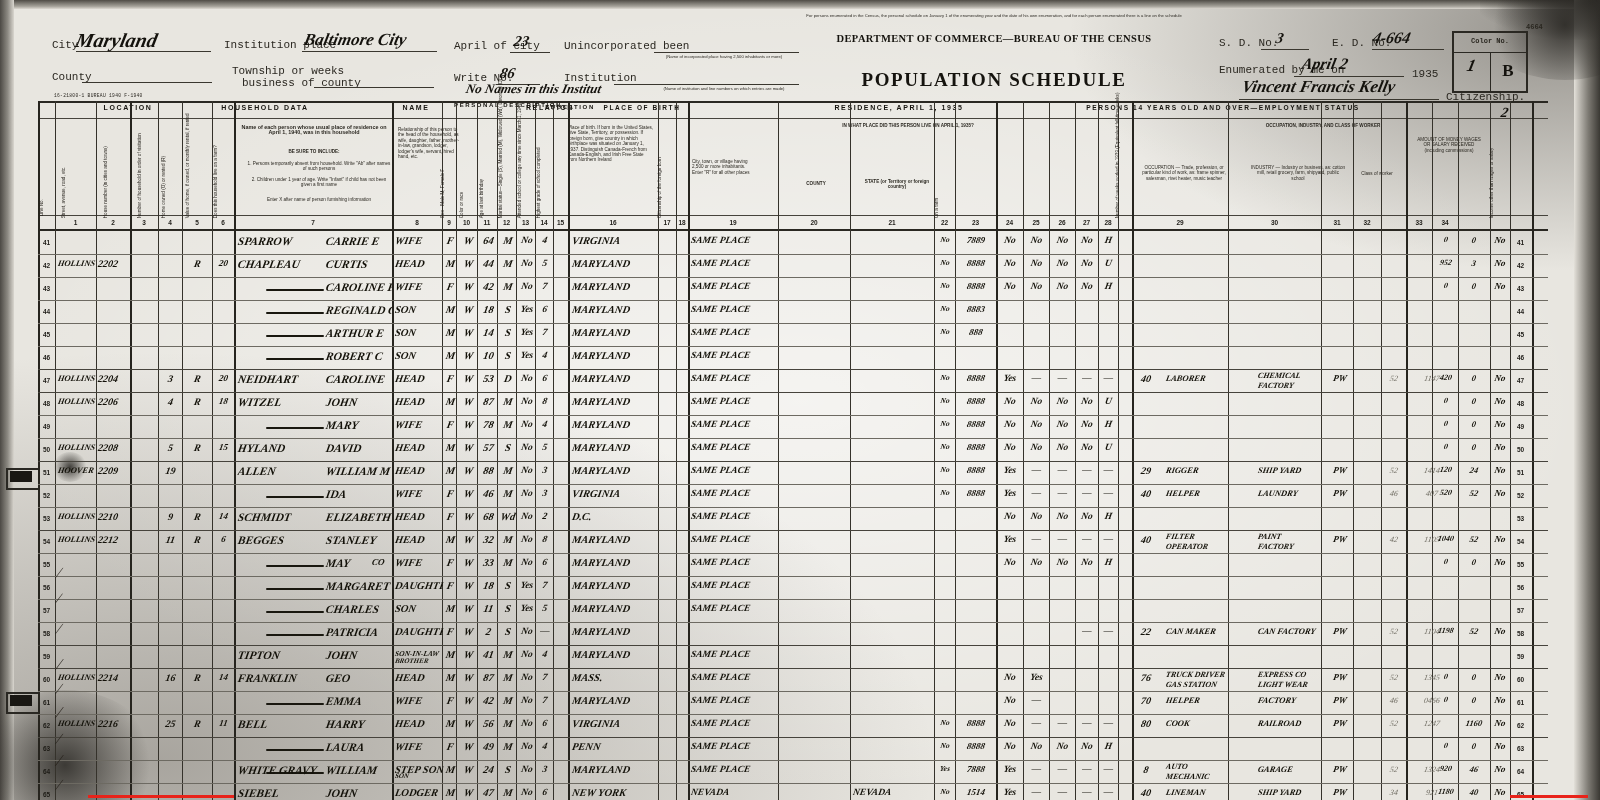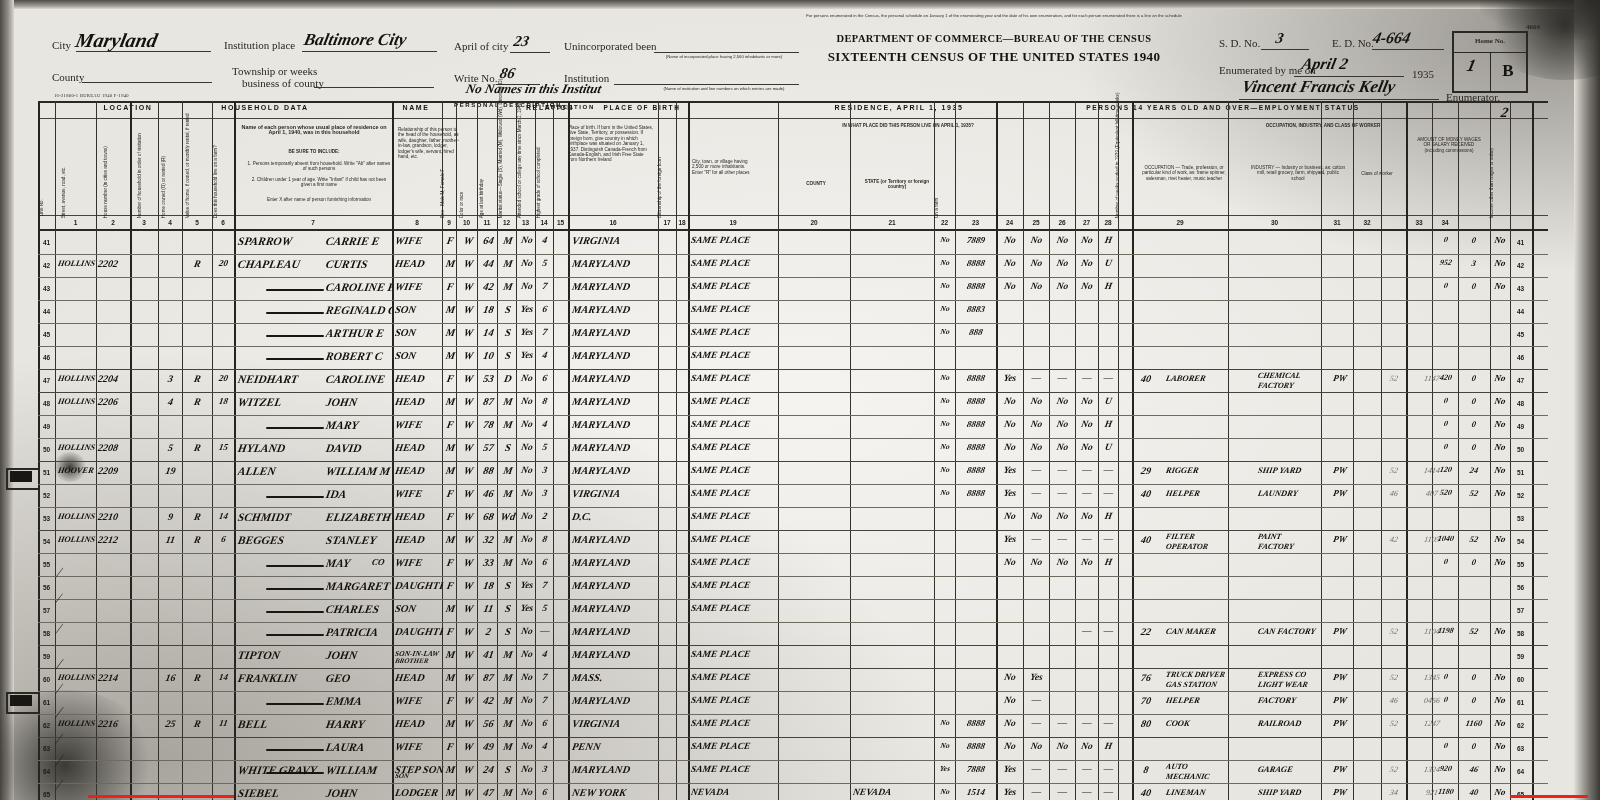--- a/index.html
+++ b/index.html
@@ -22,21 +22,21 @@
   .edge-t{position:absolute;left:0;top:0;width:1600px;height:9px;background:linear-gradient(180deg,#4f4c46 0%,#a5a29a 70%,#ddd9d2 100%);}
   .edge-r{position:absolute;right:0;top:0;width:26px;height:800px;background:linear-gradient(270deg,#3a3833 0%,#7d7a73 45%,#e3e0d9 100%);}
   .corner-dark{position:absolute;right:0;top:0;width:120px;height:40px;background:radial-gradient(ellipse at 100% 0,#2e2c28 0%,rgba(46,44,40,0) 75%);}
   .smudge{position:absolute;border-radius:50%;background:radial-gradient(circle,rgba(40,38,34,.85) 0%,rgba(40,38,34,0) 70%);}
   
   .sprocket{position:absolute;left:10px;width:22px;height:11px;background:#191713;}
   .sprocket-box{position:absolute;left:6px;width:30px;border:2px solid #2a2823;}
 
   
   #hdr{position:absolute;left:14px;top:9px;width:1560px;height:92px;}
-  .fld{position:absolute;font-size:11px;color:#2a2720;font-family:Liberation Serif, serif;}
+  .fld{position:absolute;font-size:11px;color:#2a2720;font-family:Liberation Mono, monospace;}
   .rule{position:absolute;border-bottom:1px solid #3a372f;height:0;}
   .hval{position:absolute;font-family:"Liberation Serif",serif;font-style:italic;font-weight:bold;
         color:#14120d;transform:skewX(-12deg);white-space:nowrap;}
   .tinyprint{position:absolute;font-size:4.2px;line-height:4.6px;color:#2d2a24;text-align:center;
              font-family:"Liberation Sans",sans-serif;}
   .ctr-title{position:absolute;text-align:center;color:#15130e;font-family:"Liberation Serif",serif;}
 
   
   #grid{position:absolute;left:38px;top:101px;width:1510px;height:699px;}
   .vl{position:absolute;top:0;width:1px;background:#35322b;}
@@ -83,21 +83,21 @@
   <div class="sprocket-box" style="top:468px;height:18px;"></div>
   <div class="sprocket" style="top:471px;"></div>
   <div class="sprocket-box" style="top:692px;height:18px;"></div>
   <div class="sprocket" style="top:695px;"></div>
 
   <div id="hdr">
 
     <div class="tinyprint" style="left:660px;top:5px;width:640px;">For persons enumerated in the Census, the personal schedule on January 1 of the enumerating year and the date of his own enumeration, and for each person enumerated there is a line on the schedule</div>
 
     <div class="ctr-title" style="left:760px;top:24px;width:440px;font-size:10.5px;font-weight:bold;letter-spacing:.4px;">DEPARTMENT OF COMMERCE—BUREAU OF THE CENSUS</div>
-    <div class="ctr-title" style="left:740px;top:40px;width:480px;font-size:13px;font-weight:bold;letter-spacing:.4px;">SIXTEENTH CENSUS OF THE UNITED STATES 1940</div>
+    <div class="ctr-title" style="left:800px;top:60px;width:360px;font-size:19px;font-weight:bold;letter-spacing:1.6px;">POPULATION SCHEDULE</div>
 
     <div class="fld" style="left:38px;top:30px;">City</div>
     <div class="rule" style="left:62px;top:42px;width:135px;"></div>
     <div class="hval" style="left:62px;top:20px;font-size:20px;">Maryland</div>
 
     <div class="fld" style="left:38px;top:62px;">County</div>
     <div class="rule" style="left:68px;top:73px;width:130px;"></div>
 
     <div class="fld" style="left:210px;top:30px;">Institution place</div>
     <div class="rule" style="left:288px;top:42px;width:135px;"></div>
@@ -135,24 +135,24 @@
     <div class="rule" style="left:1358px;top:40px;width:72px;"></div>
     <div class="hval" style="left:1359px;top:20px;font-size:16px;">4-664</div>
 
     <div class="fld" style="left:1205px;top:55px;">Enumerated by me on</div>
     <div class="rule" style="left:1280px;top:67px;width:110px;"></div>
     <div class="hval" style="left:1288px;top:46px;font-size:16px;">April 2</div>
     <div class="fld" style="left:1398px;top:59px;">1935</div>
 
     <div class="rule" style="left:1225px;top:90px;width:200px;"></div>
     <div class="hval" style="left:1228px;top:68px;font-size:17px;">Vincent Francis Kelly</div>
-    <div class="fld" style="left:1432px;top:82px;">Enumerator.</div>
+    <div class="fld" style="left:1432px;top:82px;">Citizenship.</div>
 
     <div style="position:absolute;left:1438px;top:22px;width:72px;height:58px;border:2px solid #2a2822;">
-      <div class="fld" style="left:0;top:4px;width:72px;text-align:center;font-size:7px;font-weight:bold;">Home No.</div>
+      <div class="fld" style="left:0;top:4px;width:72px;text-align:center;font-size:7px;font-weight:bold;">Color No.</div>
       <div style="position:absolute;left:0;top:19px;width:72px;height:1px;background:#2a2822;"></div>
       <div class="hval" style="left:13px;top:23px;font-size:17px;">1</div>
       <div style="position:absolute;left:36px;top:19px;width:1px;height:39px;background:#2a2822;"></div>
       <div class="ctr-title" style="left:36px;top:28px;width:36px;font-size:17px;font-weight:bold;">B</div>
     </div>
 
     <div class="fld" style="left:1512px;top:14px;font-size:7px;font-weight:bold;">4664</div>
     <div class="hval" style="left:1487px;top:96px;font-size:14px;">2</div>
   </div>
 

